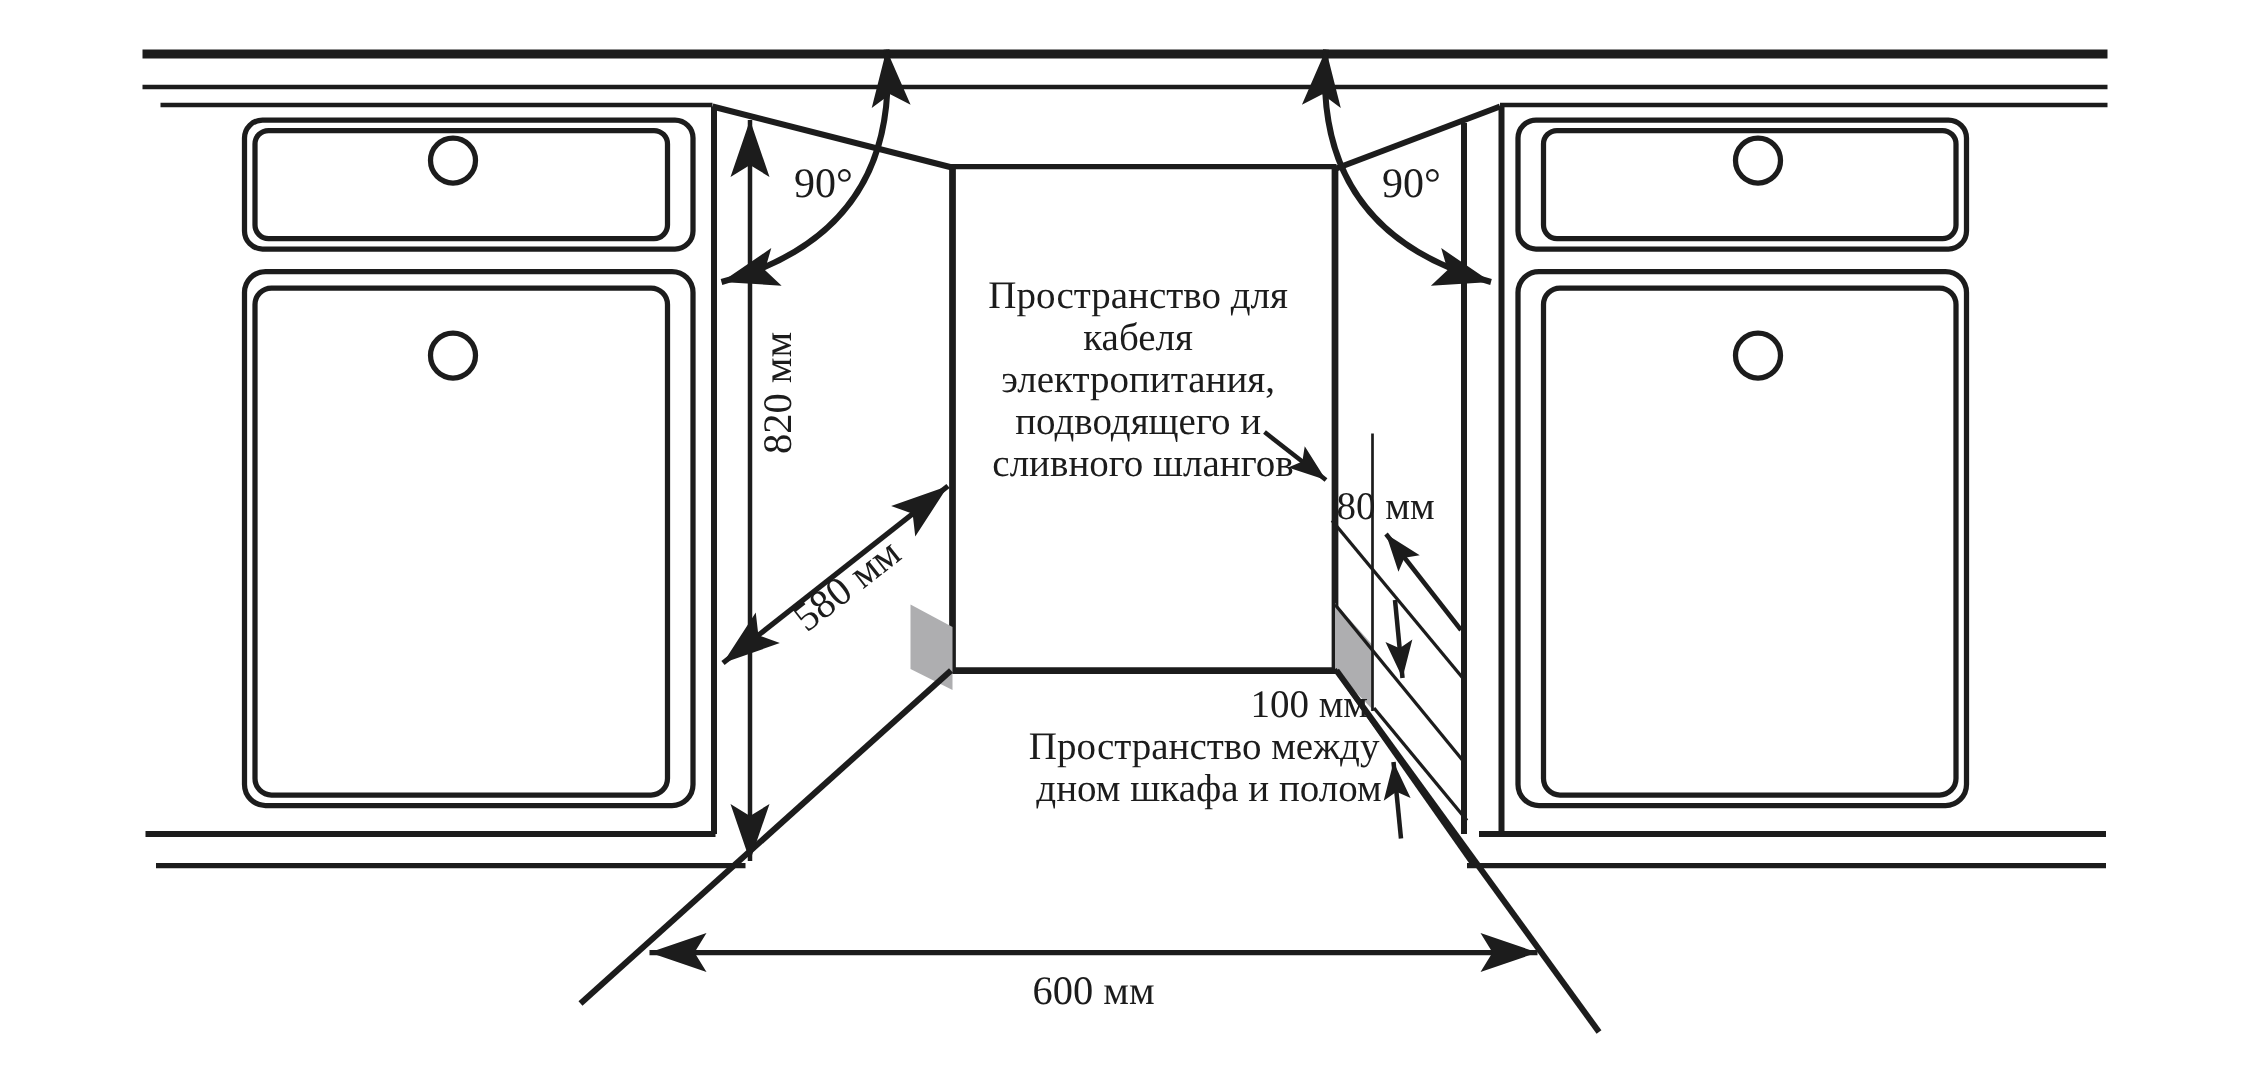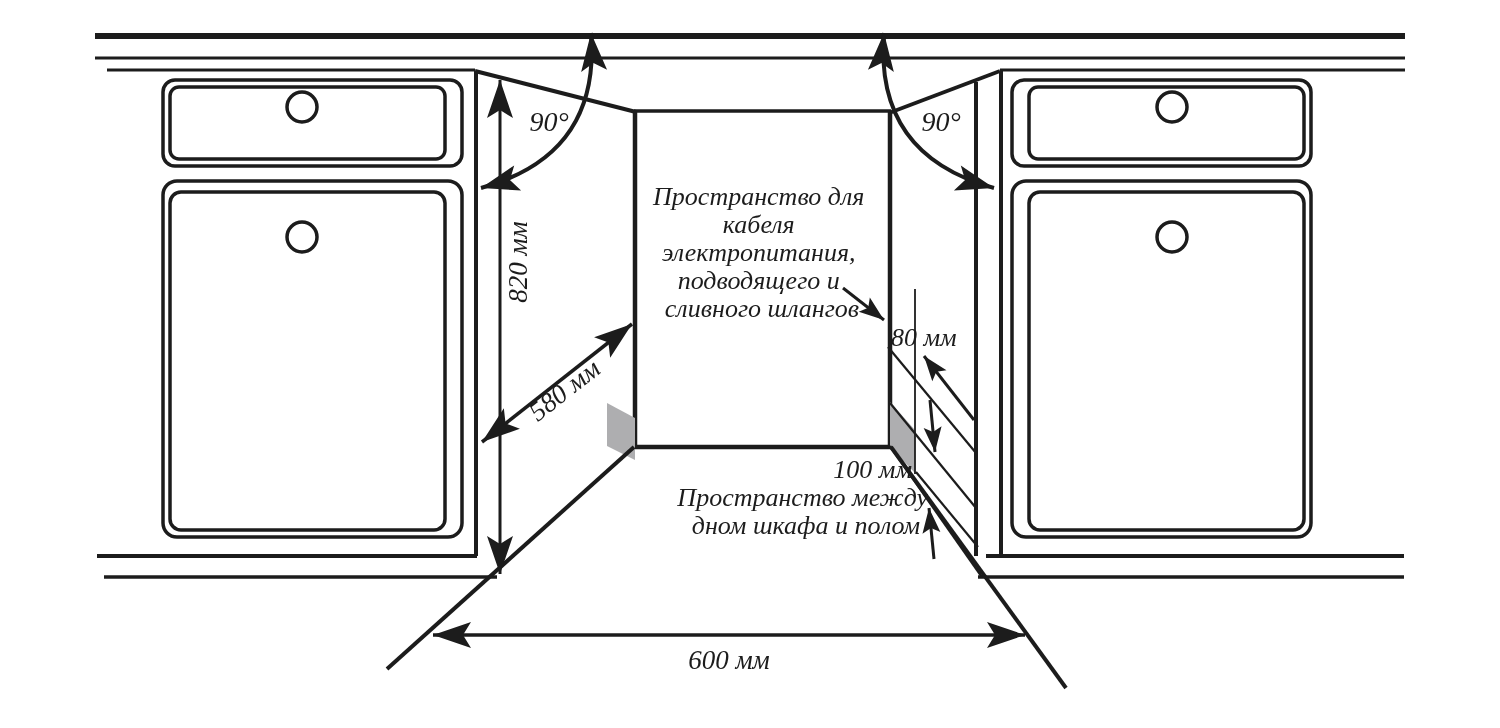--- a/index.html
+++ b/index.html
@@ -6,21 +6,20 @@
     --line:#1c1c1c;
     --shade:#aeaeb0;
     --bg:#ffffff;
   }
   html,body{margin:0;padding:0;background:var(--bg);}
   .stage{
     position:relative;
     width:1500px;height:728px;
     background:var(--bg);
     overflow:hidden;
-    font-style:italic;
   }
   svg{display:block;width:1500px;height:728px;}
   .ln{stroke:var(--line);fill:none;stroke-linecap:butt;}
   .w18{stroke-width:1.8;}
   .w22{stroke-width:2.2;}
   .w25{stroke-width:2.5;}
   .w3{stroke-width:3;}
   .w35{stroke-width:3.5;}
   .w4{stroke-width:4;}
   .w45{stroke-width:4.5;}

